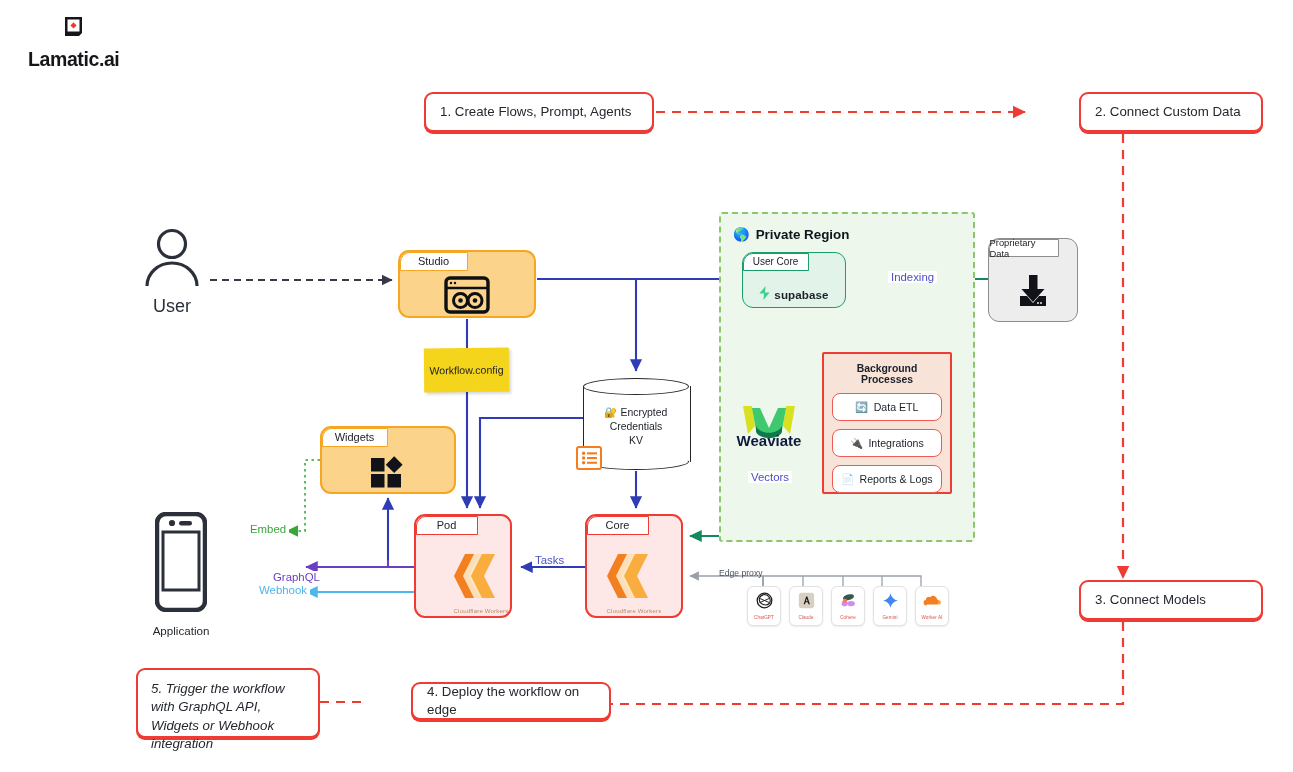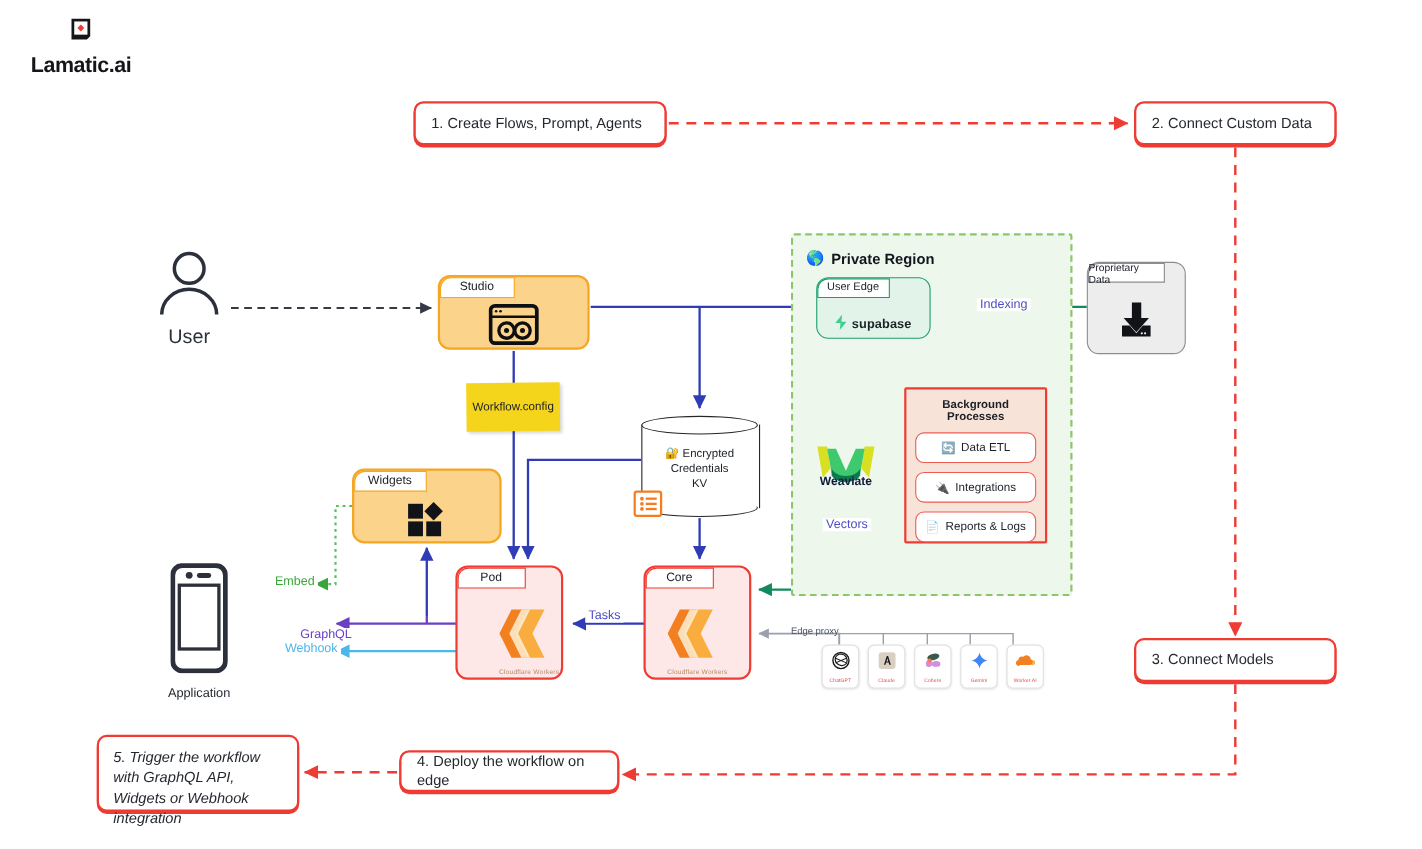--- a/index.html
+++ b/index.html
@@ -15,21 +15,21 @@
 
   
   .logo{left:28px;top:16px;display:flex;align-items:center;gap:9px;flex-direction:column;}
   .logo-mark{width:23px;height:23px;position:relative;}
   .logo-text{font-size:19.5px;font-weight:700;letter-spacing:-0.4px;color:#15161a;}
 
   
   .step{
     background:#ffffff;border:2.4px solid #ee3b33;border-radius:9px;
     display:flex;align-items:center;box-shadow:0 2px 0 0 #ee3b33;
-    font-size:13.3px;color:#24282f;padding:0 14px;line-height:1.38;
+    font-size:13.3px;color:#24282f;padding:0 14px;line-height:1.38;margin-left:48px;
   }
   #step1{left:376px;top:92px;width:230px;height:40px;}
   #step2{left:1031px;top:92px;width:184px;height:40px;}
   #step3{left:1031px;top:580px;width:184px;height:40px;}
   #step4{left:363px;top:682px;width:200px;height:38px;}
   #step5{left:88px;top:668px;width:184px;height:70px;padding:9px 13px;align-items:flex-start;font-style:italic;}
   #step5 .txt{padding-top:1px;}
 
   
   .user-wrap{left:139px;top:228px;width:66px;height:60px;}
@@ -122,21 +122,21 @@
     font-size:10.4px;line-height:14px;color:#1b2027;
   }
   #kvbadge{
     left:576px;top:446px;width:26px;height:24px;background:#ffffff;
     border:2px solid #f57c1f;border-radius:3px;
     display:flex;align-items:center;justify-content:center;
   }
 
   
   #weaviate{left:740px;top:404px;width:58px;height:52px;}
-  .weav-label{left:726px;top:432px;width:86px;text-align:center;font-size:11px;font-weight:700;color:#101a3d;}
+  .weav-label{left:726px;top:432px;width:86px;text-align:center;font-size:15px;font-weight:700;color:#101a3d;}
 
   
   .edgeproxy-label{left:719px;top:568px;font-size:8.6px;color:#4c5360;}
   .model-card{
     width:32px;height:38px;background:#ffffff;border:1px solid #e2e2e2;border-radius:6px;
     display:flex;flex-direction:column;align-items:center;justify-content:center;gap:2px;
     box-shadow:0 1px 2px rgba(0,0,0,.09);
   }
   .model-name{font-size:4.6px;color:#d2564f;letter-spacing:.1px;}
   .models-row{left:747px;top:586px;display:flex;gap:8px;}
@@ -337,21 +337,21 @@
       <circle cx="2.6" cy="2.3" r="1.7" fill="#f57c1f"></circle>
         <rect x="6" y="1.3" width="10" height="2.1" fill="#f57c1f"></rect>
       <circle cx="2.6" cy="7" r="1.7" fill="#f57c1f"></circle>
         <rect x="6" y="6" width="10" height="2.1" fill="#f57c1f"></rect>
       <circle cx="2.6" cy="11.7" r="1.7" fill="#f57c1f"></circle>
         <rect x="6" y="10.7" width="10" height="2.1" fill="#f57c1f"></rect>
     </svg>
   </div>
 
   <div class="node" id="userdata">
-    <div class="tab">User Edge</div>
+    <div class="tab">User Core</div>
     <div class="body">
       <span class="supabase-row">
         <span>
           <svg width="11" height="14" viewBox="0 0 11 14">
             <path d="M6.6,0 L0.4,7.6 H5.1 L4.4,14 L10.6,6.4 H5.9 Z" fill="#3ecf8e"></path>
           </svg>
         </span>
         <span>supabase</span>
       </span>
     </div>

